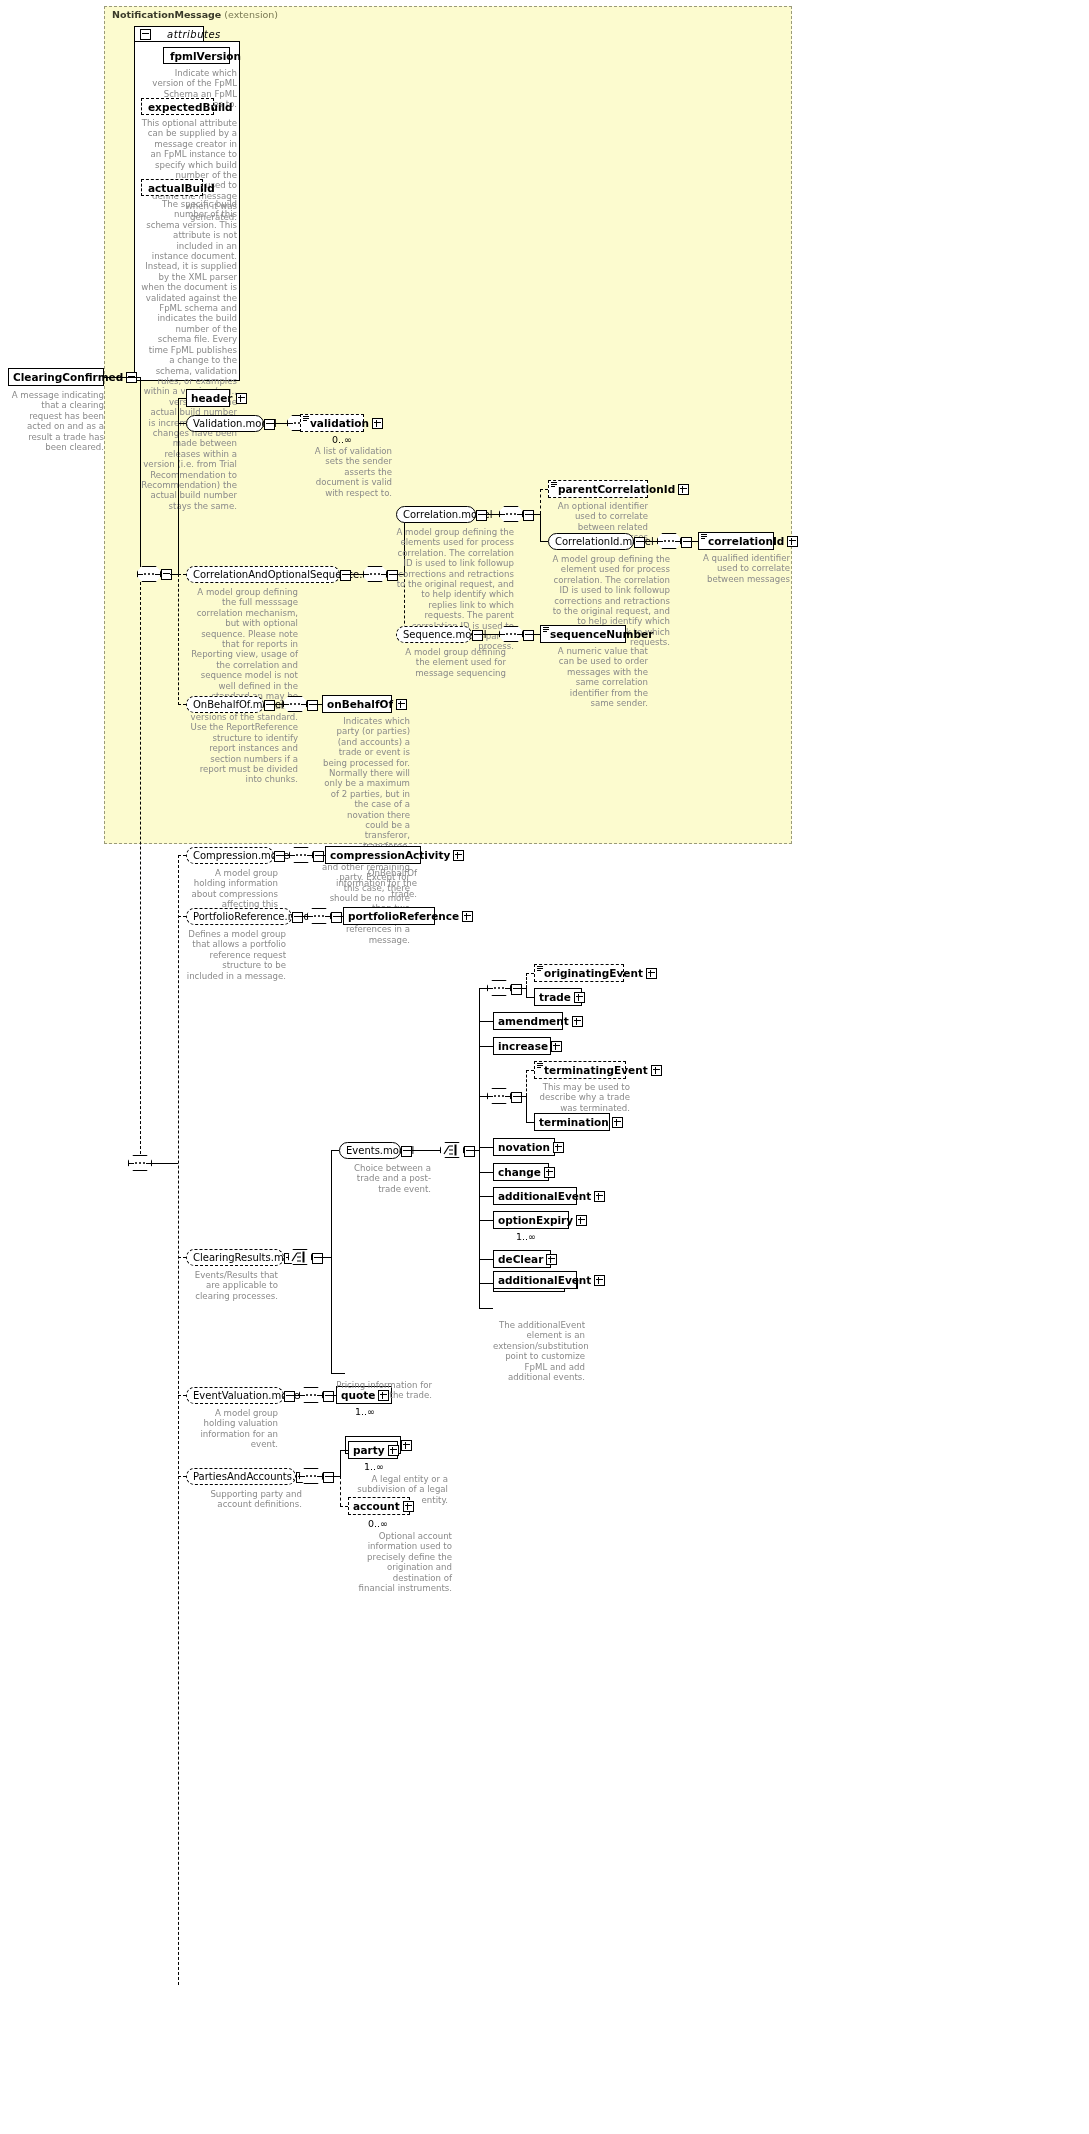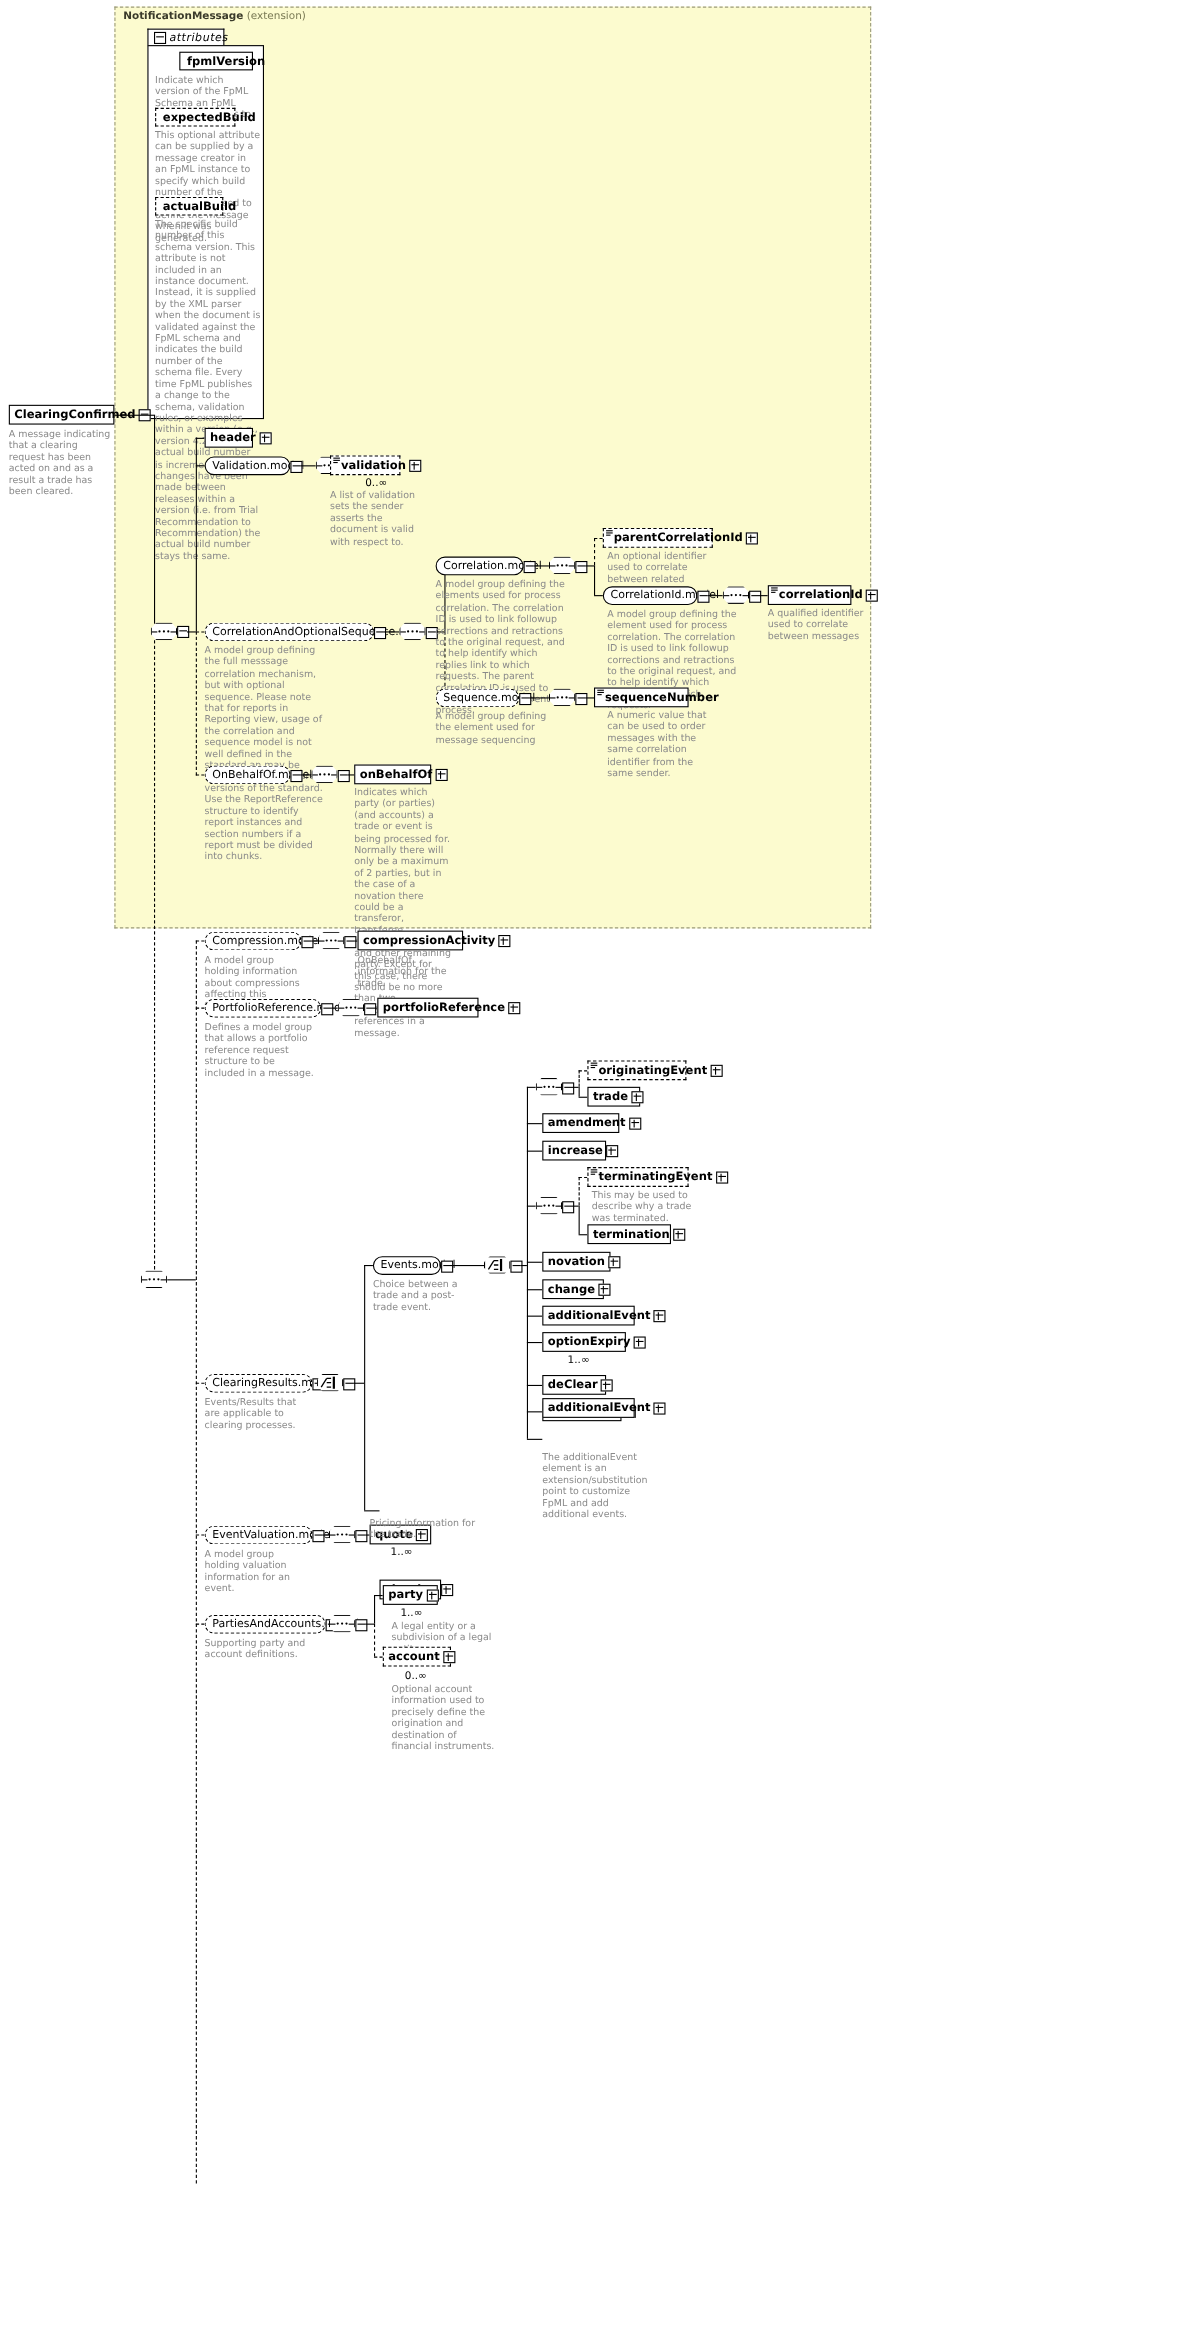--- a/index.html
+++ b/index.html
@@ -1,31 +1,31 @@
 <!DOCTYPE html>
 <html><head>
 <meta charset="utf-8">
 <style>
   html,body{margin:0;padding:0;background:#fff;}
   body{font-family:"DejaVu Sans","Liberation Sans",sans-serif;}
-  #canvas{position:relative;width:1089px;height:2134px;background:#fff;overflow:hidden;}
+  #canvas{position:relative;width:1089px;height:2134px;background:#fff;overflow:hidden;text-align:right;}
 
   
   .extregion{
     position:absolute;background:#fcfbcf;
     border:1px dashed #9a9a7a;
     box-sizing:border-box;
   }
   .extlabel{position:absolute;font-size:9.5px;color:#7a7a55;white-space:nowrap;}
   .extlabel b{color:#3a3a2a;font-weight:bold;}
 
   
   .attrpanel{position:absolute;background:#fff;border:1px solid #000;box-sizing:border-box;}
   .attrtab{position:absolute;background:#fff;border:1px solid #000;border-bottom:none;box-sizing:border-box;
-           display:flex;align-items:center;gap:3px;padding:0 5px;}
+           display:flex;align-items:center;gap:16px;padding:0 5px;}
   .attrtab .txt{font-style:italic;font-size:10px;color:#000;letter-spacing:.5px;}
   .minusbox{width:9px;height:9px;border:1px solid #000;background:#fff;position:relative;flex:none;}
   .minusbox:after{content:"";position:absolute;left:1px;right:1px;top:3px;height:1px;background:#000;}
   .plusbox{width:9px;height:9px;border:1px solid #000;background:#fff;position:relative;flex:none;}
   .plusbox:after{content:"";position:absolute;left:1px;right:1px;top:3px;height:1px;background:#000;}
   .plusbox:before{content:"";position:absolute;top:1px;bottom:1px;left:3px;width:1px;background:#000;}
 
   
   .elw{position:absolute;}
   .elw .bx{

